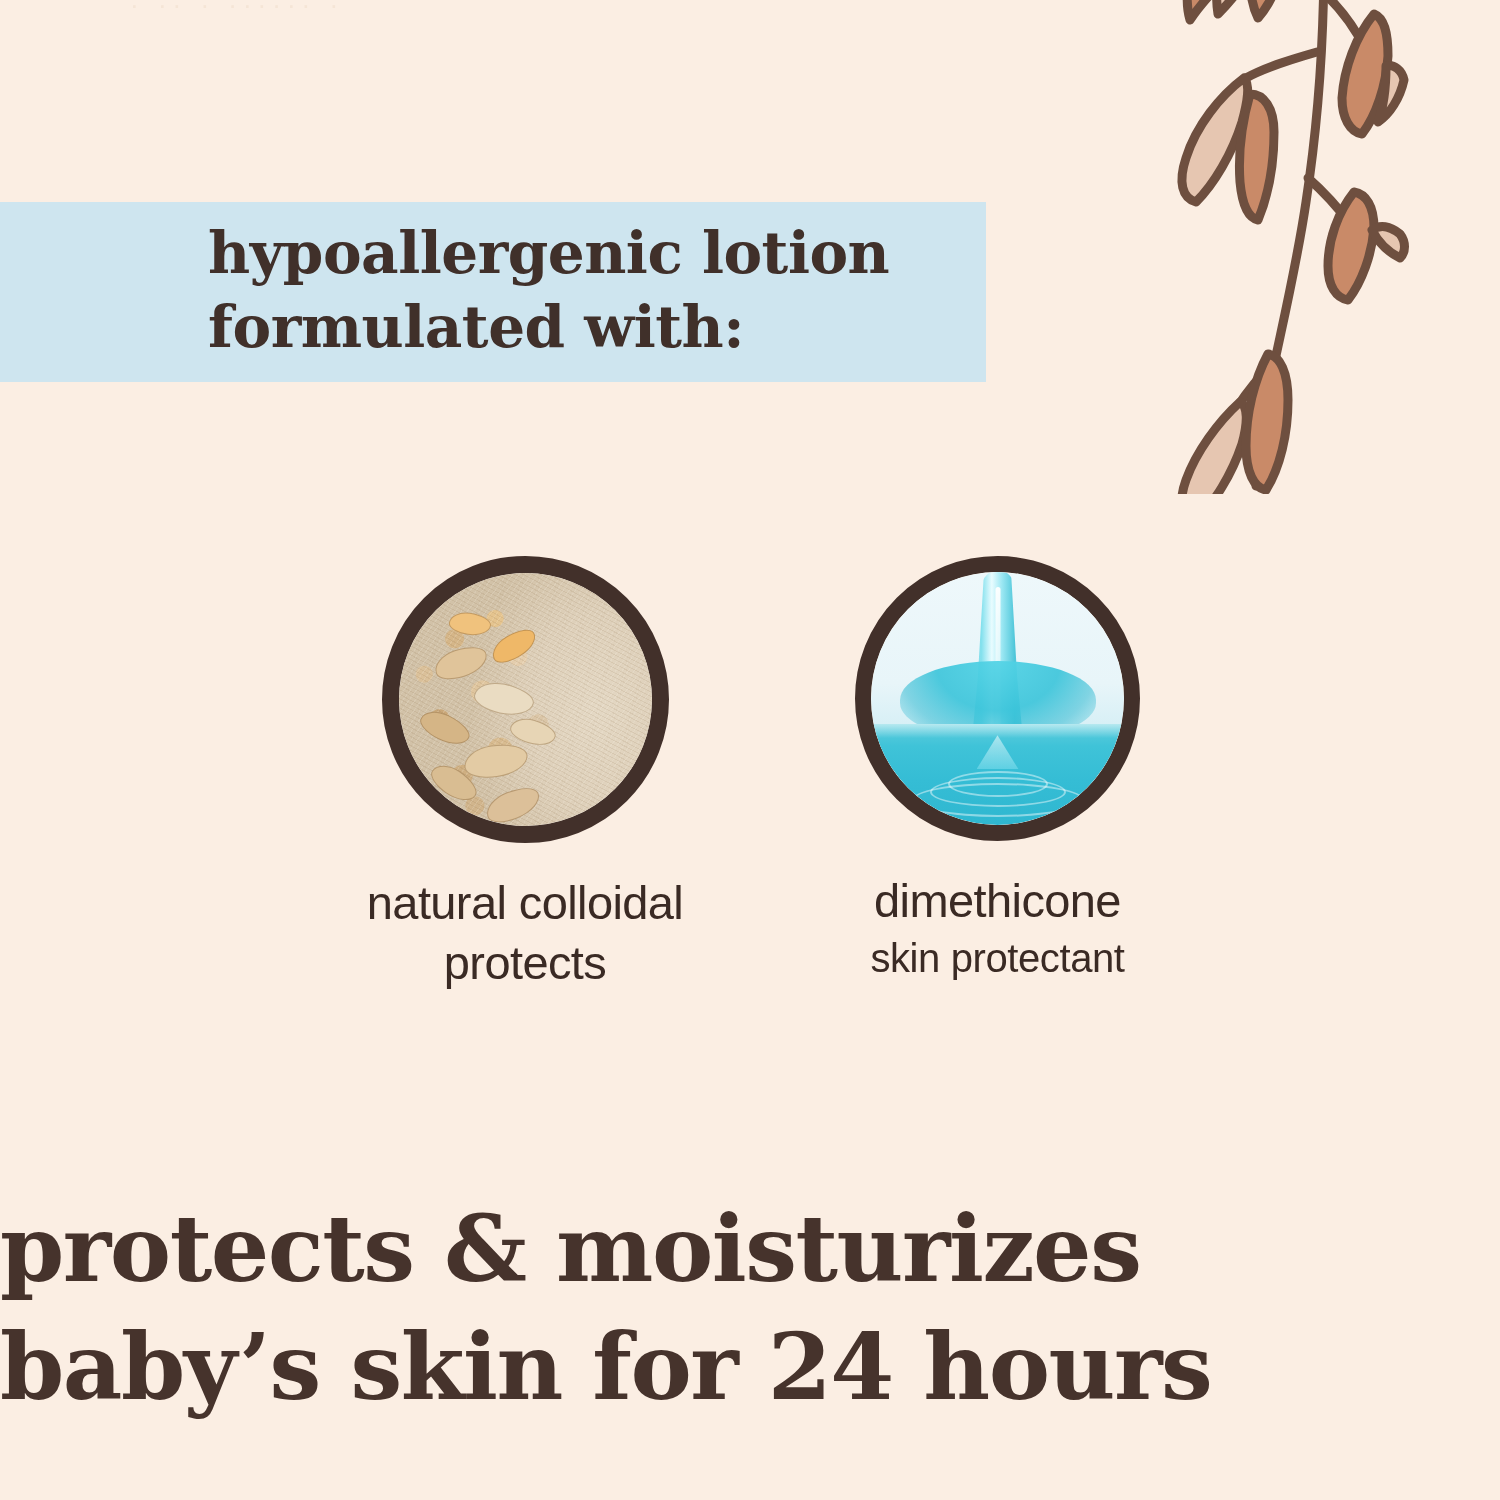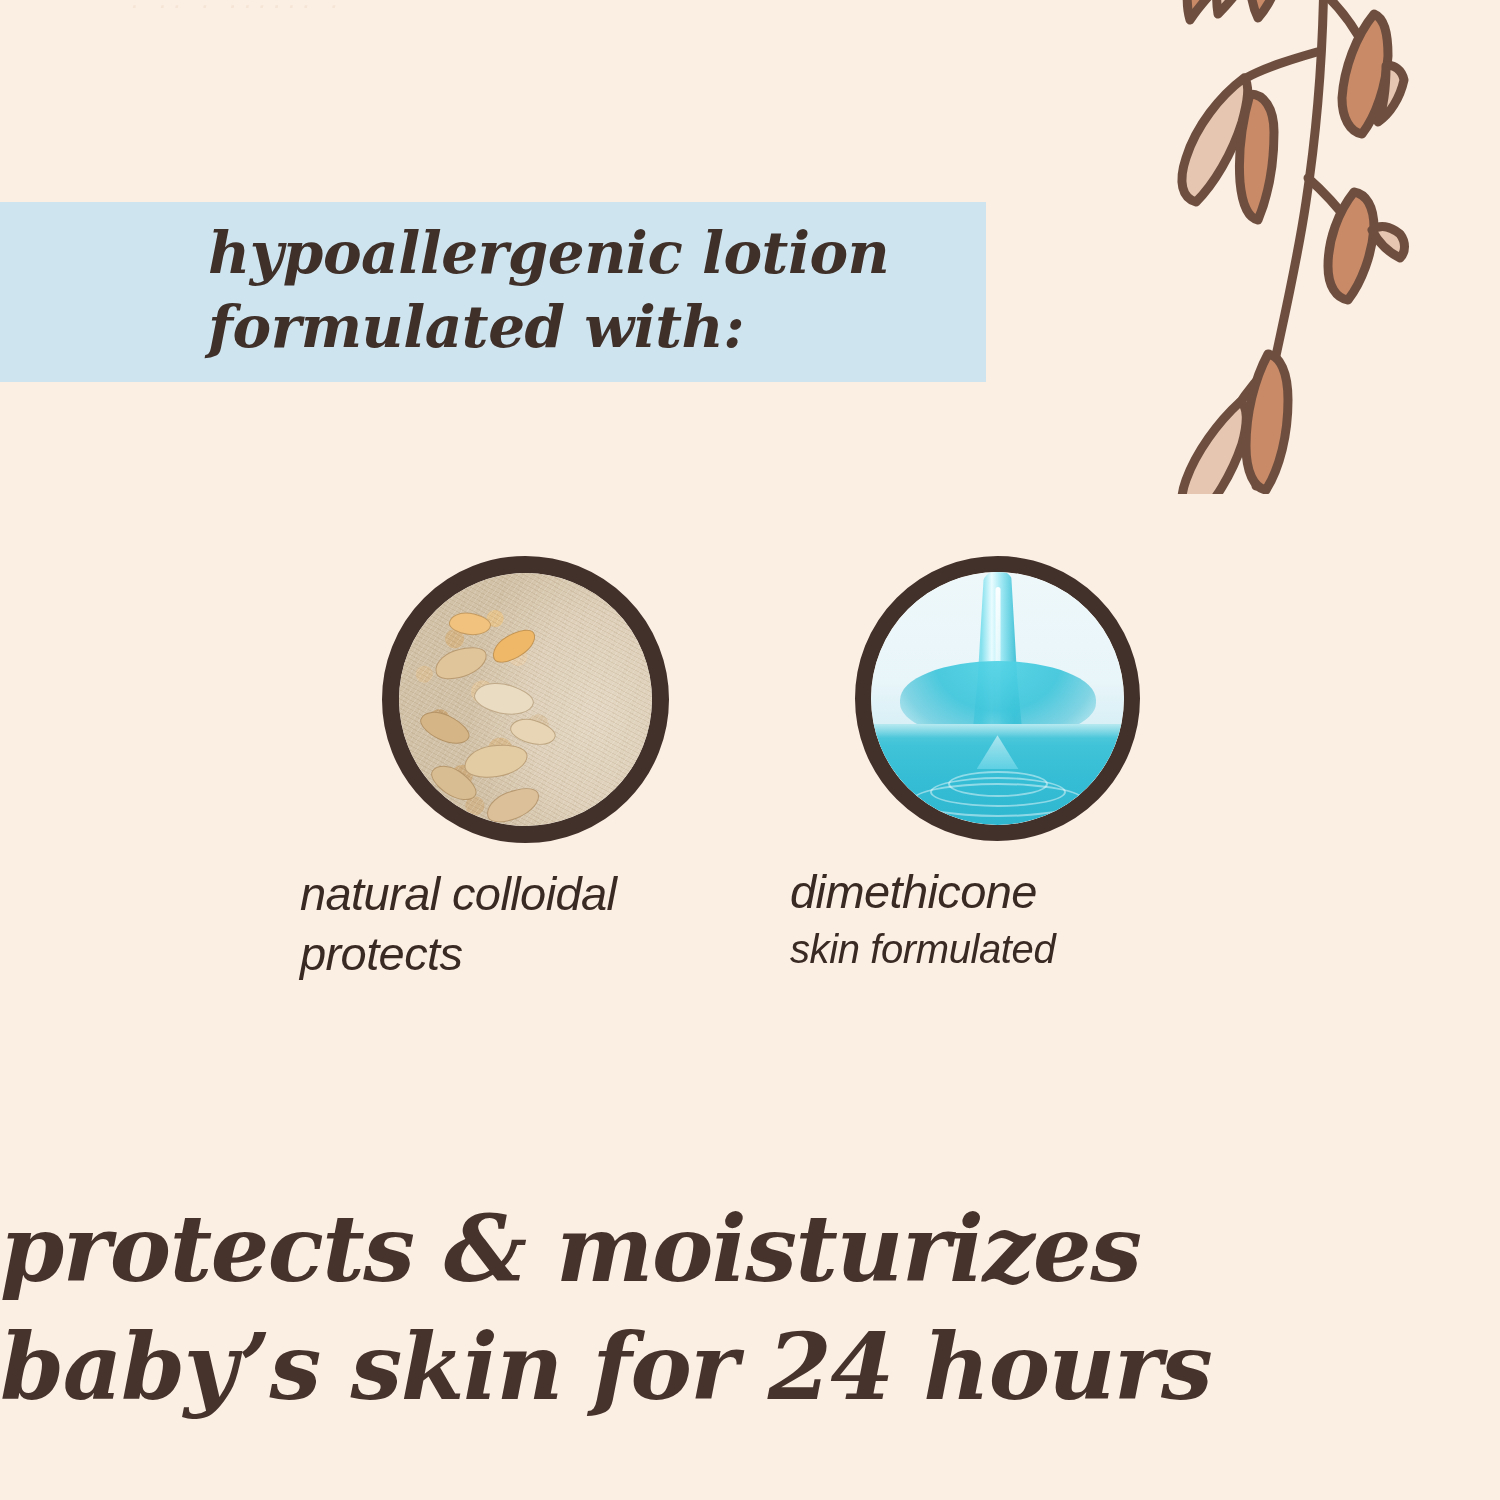--- a/index.html
+++ b/index.html
@@ -14,21 +14,20 @@
     font-family: "Liberation Sans", sans-serif;
     overflow: hidden;
   }
 
   #infographic {
     position: relative;
     width: 1500px;
     height: 1500px;
     background: #fbeee3;
     overflow: hidden;
-    font-style: italic;
   }
 
   
   .top-sliver {
     position: absolute;
     left: 0;
     top: 0;
     width: 1500px;
     height: 10px;
     color: #f3e2d2;
@@ -211,21 +210,22 @@
     transform: translateX(-50%);
     bottom: 22%;
     width: 42px;
     height: 34px;
     background: linear-gradient(180deg, rgba(255,255,255,.55), rgba(120,220,236,.6));
     clip-path: polygon(50% 0, 100% 100%, 0 100%);
   }
 
   
   .caption {
-    margin-top: 21px;
+    margin-top: 30px;
+    text-align: center;
     color: #3a2a24;
     font-family: "Liberation Sans", sans-serif;
     font-weight: 300;
   }
   .caption .primary {
     font-size: 47px;
     line-height: 60px;
     letter-spacing: -0.6px;
   }
   .caption .secondary {
@@ -338,21 +338,21 @@
             <div class="pool-surface"></div>
             <div class="ripple" style="bottom:28%; width:96px;  height:22px;"></div>
             <div class="ripple" style="bottom:18%; width:132px; height:26px;"></div>
             <div class="ripple" style="bottom:8%;  width:168px; height:30px;"></div>
           </div>
           <div class="droplet"></div>
         </div>
       </div>
       <div class="caption">
         <div class="primary">dimethicone</div>
-        <div class="secondary">skin formulated</div>
+        <div class="secondary">skin protectant</div>
       </div>
     </div>
 
   </div>
 
   <div class="headline">protects &amp; moisturizes
 baby’s skin for 24 hours</div>
 
 </div>
 

